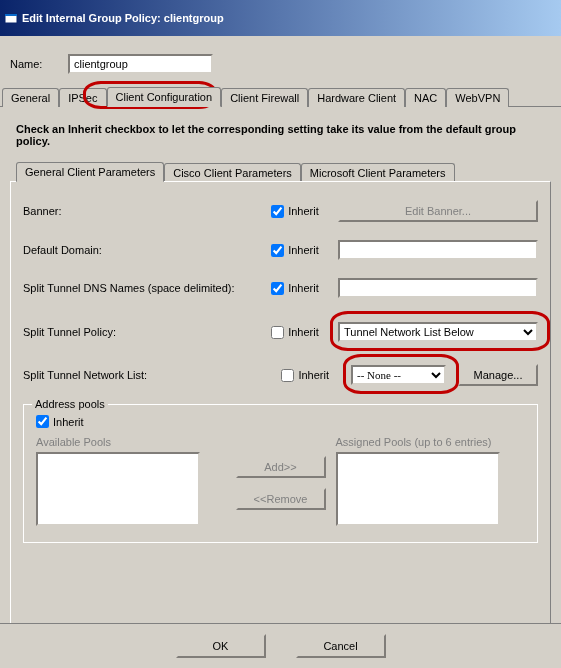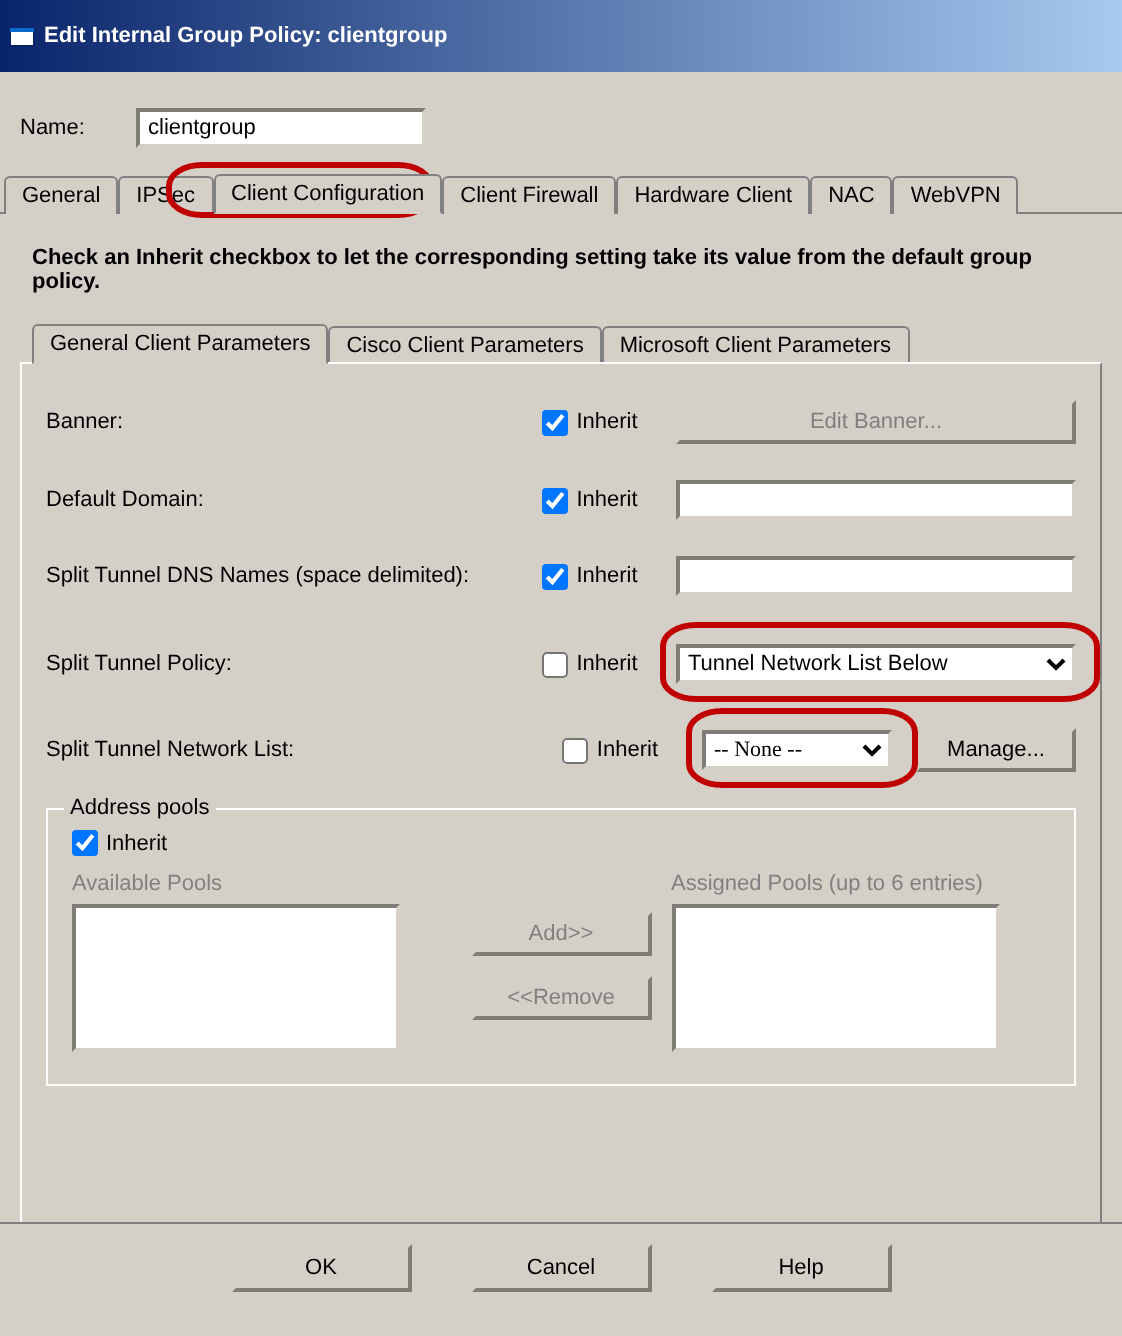--- a/index.html
+++ b/index.html
@@ -30,21 +30,21 @@
   .btn-wide{width:200px;}
   .select{border:2px inset #d4d0c8;background:#fff;height:20px;font-family:inherit;font-size:11px;}
   .fieldset{border:1px groove #fff;margin:10px 0 0 0;padding:10px 12px 16px 12px;position:relative;}
   .fieldset-title{position:absolute;top:-7px;left:8px;background:#d4d0c8;padding:0 3px;font-size:11px;}
   .pools{display:flex;align-items:flex-start;margin-top:6px;}
   .pool-col{flex:1;}
   .pool-label{color:#808080;margin-bottom:4px;}
   .listbox{width:160px;height:70px;background:#fff;border:2px inset #d4d0c8;}
   .pool-btns{display:flex;flex-direction:column;gap:10px;margin:20px 10px 0 10px;}
   .pool-btns .btn{width:90px;}
-  .bottom-bar{position:absolute;left:0;right:0;bottom:12px;border-top:1px solid #808080;padding:10px 0;display:flex;justify-content:center;gap:30px;background:#d4d0c8;}
+  .bottom-bar{position:absolute;left:0;right:0;bottom:0;border-top:1px solid #808080;padding:10px 0;display:flex;justify-content:center;gap:30px;background:#d4d0c8;}
   .bottom-bar .btn{width:90px;height:24px;}
   input[type=checkbox]{margin:0 4px 0 0;width:13px;height:13px;}
   .tabs .tab, .subtabs .tab{white-space:nowrap;}
 </style>
 </head>
 <body>
 
 <div class="window">
 
   <div class="titlebar">
@@ -175,16 +175,15 @@
         </div>
 
       </div>
     </div>
 
   </div>
 
   <div class="bottom-bar">
     <button class="btn">OK</button>
     <button class="btn">Cancel</button>
-    <button class="btn">Help</button>
   </div>
 
 </div>
 
 </body></html>

